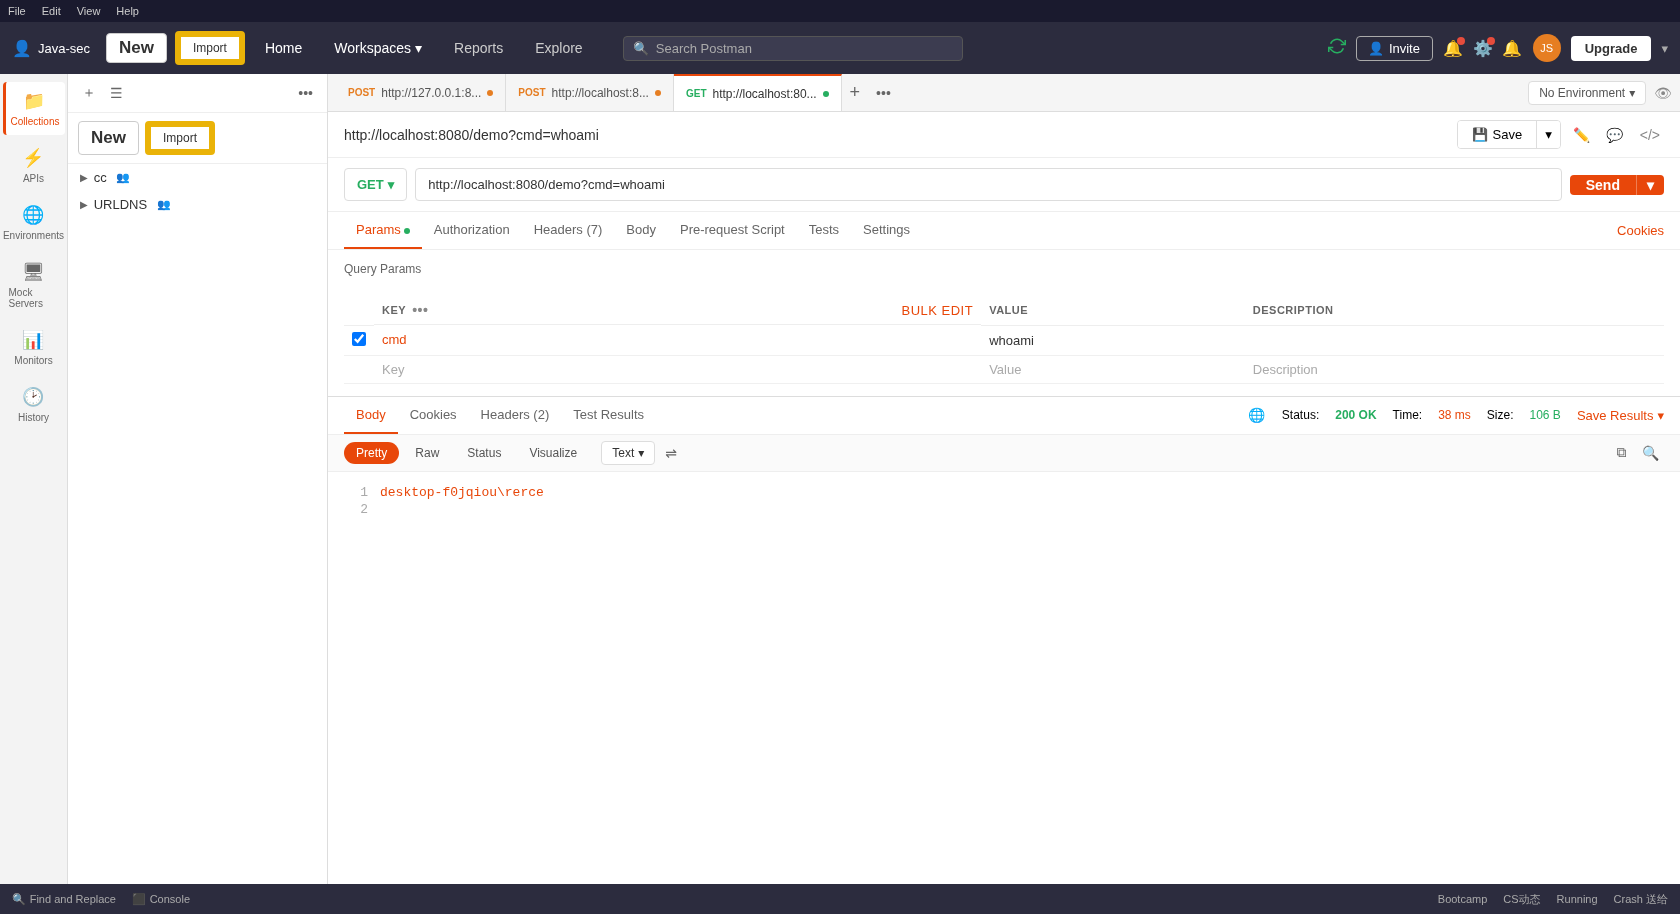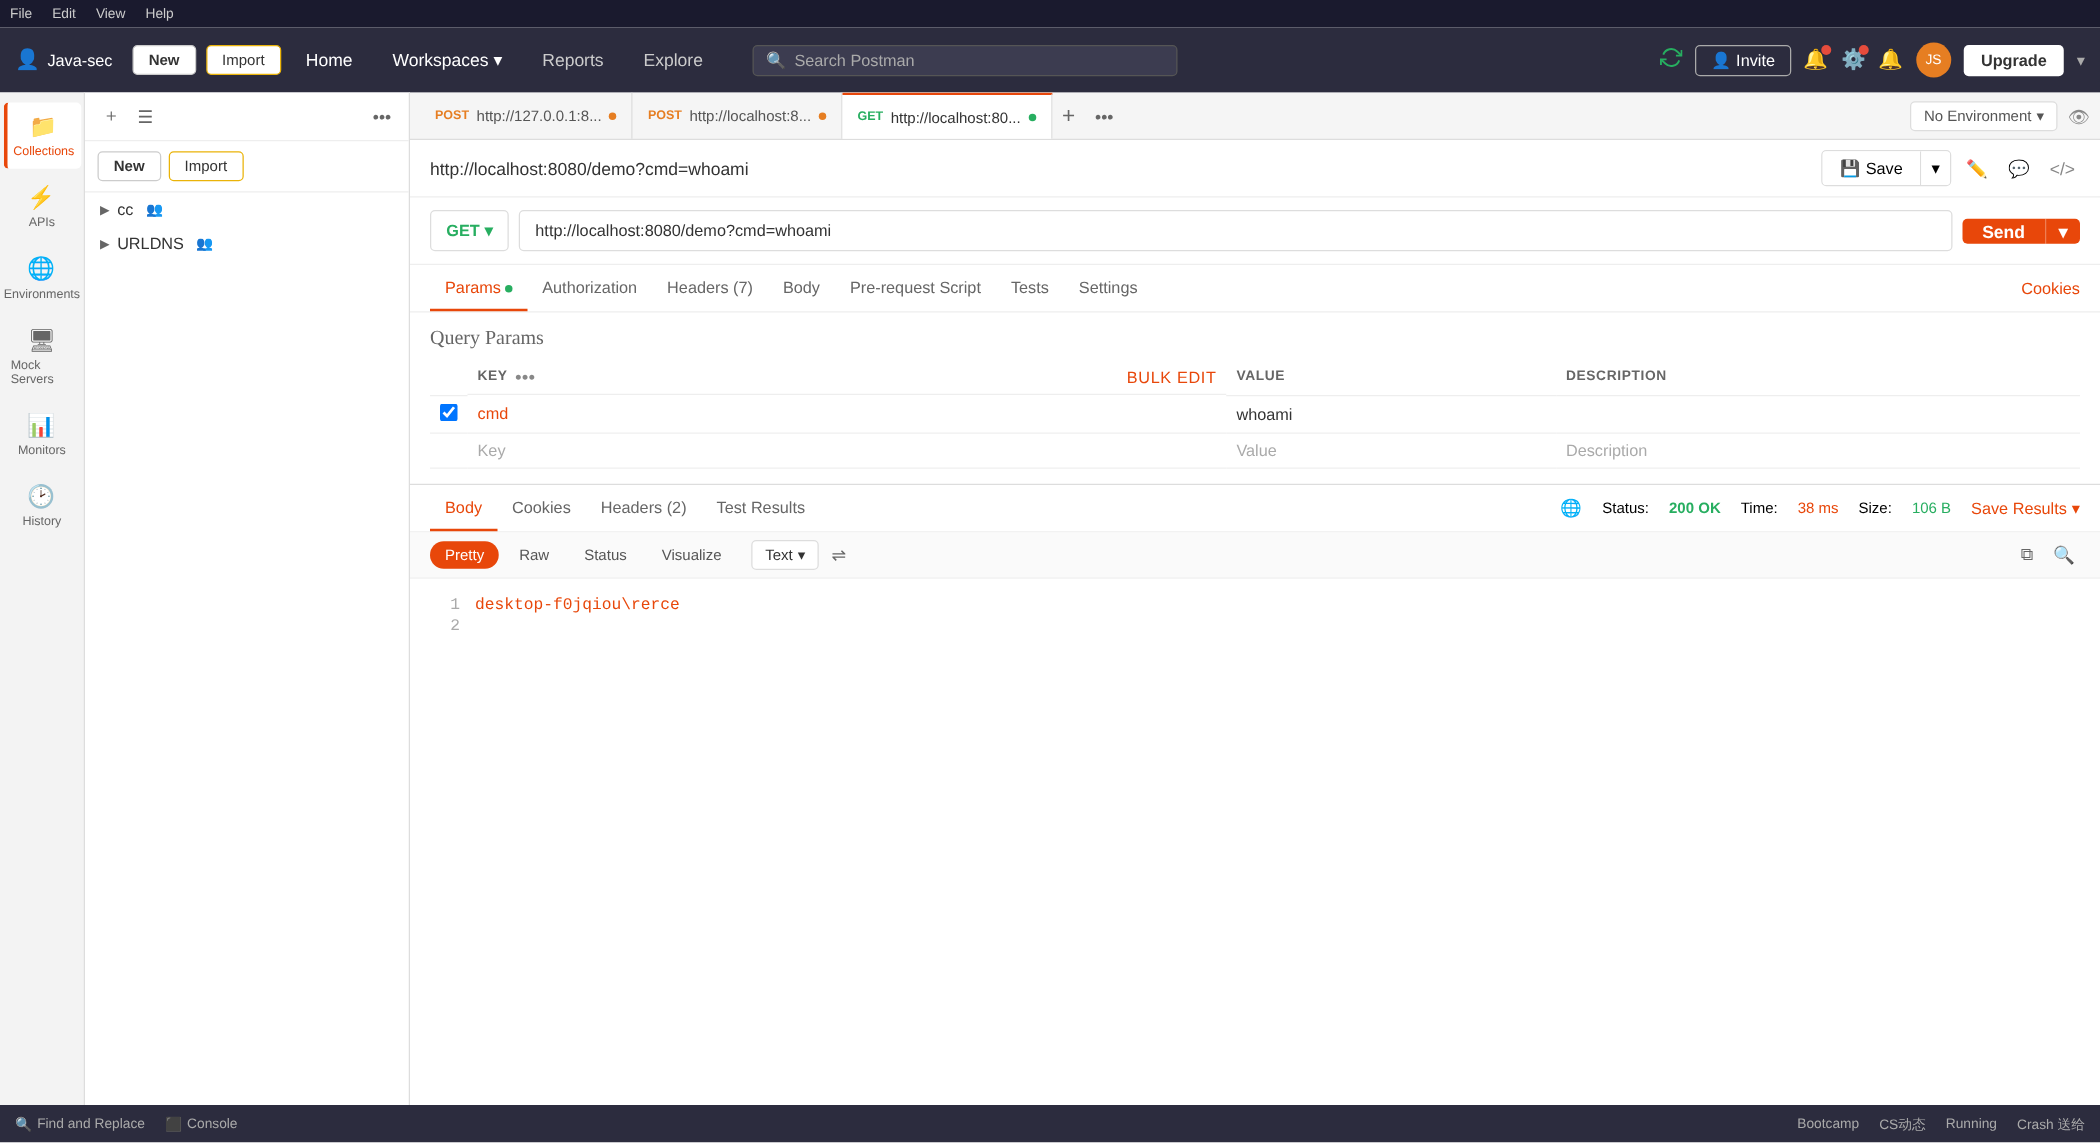--- a/index.html
+++ b/index.html
@@ -30,22 +30,22 @@
     
     .sidebar-icons { width: 68px; background: #f3f3f3; border-right: 1px solid #ddd; display: flex; flex-direction: column; align-items: center; padding-top: 8px; gap: 4px; }
     .sidebar-icon-item { display: flex; flex-direction: column; align-items: center; padding: 8px 6px; cursor: pointer; border-radius: 4px; width: 62px; color: #666; font-size: 10px; gap: 4px; }
     .sidebar-icon-item.active { color: #e8470a; border-left: 3px solid #e8470a; background: #fff; }
     .icon-sym { font-size: 18px; }
 
     
     .collections-panel { width: 260px; background: #fff; border-right: 1px solid #ddd; display: flex; flex-direction: column; }
     .panel-header { display: flex; align-items: center; padding: 8px 10px; border-bottom: 1px solid #eee; gap: 6px; }
     .panel-action-btn { background: none; border: none; cursor: pointer; color: #666; font-size: 14px; padding: 2px 4px; }
-    .new-btn { background: #fff; border: 1px solid #ccc; border-radius: 4px; padding: 4px 12px; font-size: 12px; font-weight: 600; cursor: pointer; color: #333; }
-    .import-btn { background: #fff; border: 1px solid #eab308; border-radius: 4px; padding: 4px 12px; font-size: 12px; cursor: pointer; color: #333; }
+    .new-btn { background: #fff; border: 1px solid #ccc; border-radius: 4px; padding: 4px 12px; font-size: 17px; font-weight: 600; cursor: pointer; color: #333; }
+    .import-btn { background: #fff; border: 6px solid #eab308; border-radius: 4px; padding: 4px 12px; font-size: 12px; cursor: pointer; color: #333; }
     .collection-item { display: flex; align-items: center; padding: 6px 12px; cursor: pointer; gap: 6px; }
     .chevron { font-size: 10px; color: #666; }
     .collection-name { font-size: 13px; color: #333; }
 
     
     .tabs-container { display: flex; align-items: center; background: #f5f5f5; border-bottom: 1px solid #ddd; padding: 0 8px; height: 38px; overflow: hidden; }
     .tab { display: flex; align-items: center; padding: 0 12px; height: 38px; border-right: 1px solid #ddd; cursor: pointer; font-size: 12px; color: #555; gap: 6px; white-space: nowrap; position: relative; text-align: center; }
     .tab.active { background: #fff; border-top: 2px solid #e8470a; color: #333; }
     .tab .method-badge { font-size: 10px; font-weight: 700; }
     .method-post { color: #e67e22; }
@@ -77,21 +77,21 @@
 
     
     .request-tabs { display: flex; align-items: center; padding: 0 16px; border-bottom: 1px solid #eee; gap: 0; }
     .req-tab { padding: 10px 12px; font-size: 13px; color: #666; cursor: pointer; border-bottom: 2px solid transparent; }
     .req-tab.active { color: #e8470a; border-bottom: 2px solid #e8470a; font-weight: 500; }
     .req-tab-dot { display: inline-block; width: 6px; height: 6px; border-radius: 50%; background: #27ae60; margin-left: 3px; vertical-align: middle; }
     .cookies-link { margin-left: auto; color: #e8470a; cursor: pointer; font-size: 13px; }
 
     
     .params-section { padding: 12px 16px; }
-    .params-label { font-size: 16px; color: #666; margin-bottom: 7px; font-family: Liberation Serif, serif; }
+    .params-label { font-size: 12px; color: #666; margin-bottom: 20px; }
     .params-table { width: 100%; border-collapse: collapse; }
     .params-table th { text-align: left; font-size: 11px; font-weight: 700; color: #666; padding: 6px 8px; border-bottom: 1px solid #eee; text-transform: uppercase; letter-spacing: 0.5px; }
     .params-table td { padding: 6px 8px; border-bottom: 1px solid #f0f0f0; font-size: 13px; }
     .params-table td.key-cell { color: #e8470a; }
     .params-table td.value-cell { color: #333; }
     .params-table td.desc-cell { color: #aaa; }
     .checkbox-cell { width: 30px; }
     .checkbox { width: 14px; height: 14px; cursor: pointer; }
     .bulk-edit-btn { background: none; border: none; color: #e8470a; font-size: 13px; cursor: pointer; font-weight: 500; }
     .more-icon { color: #888; font-size: 14px; cursor: pointer; }

